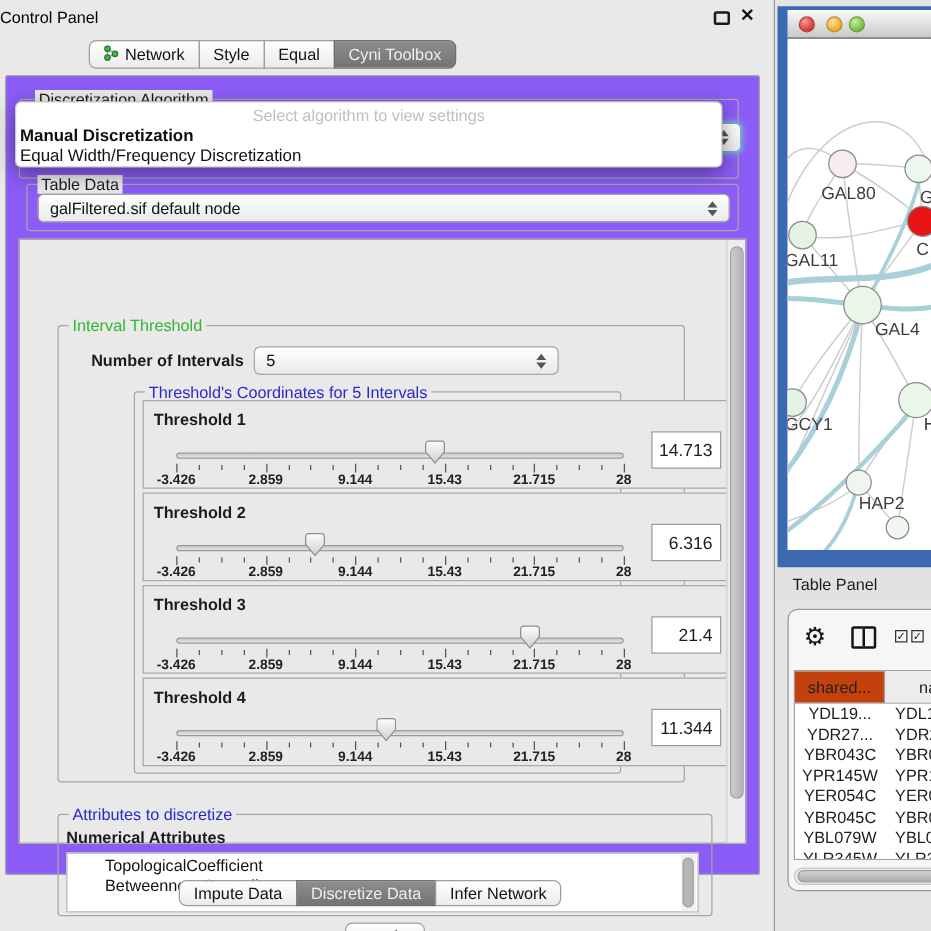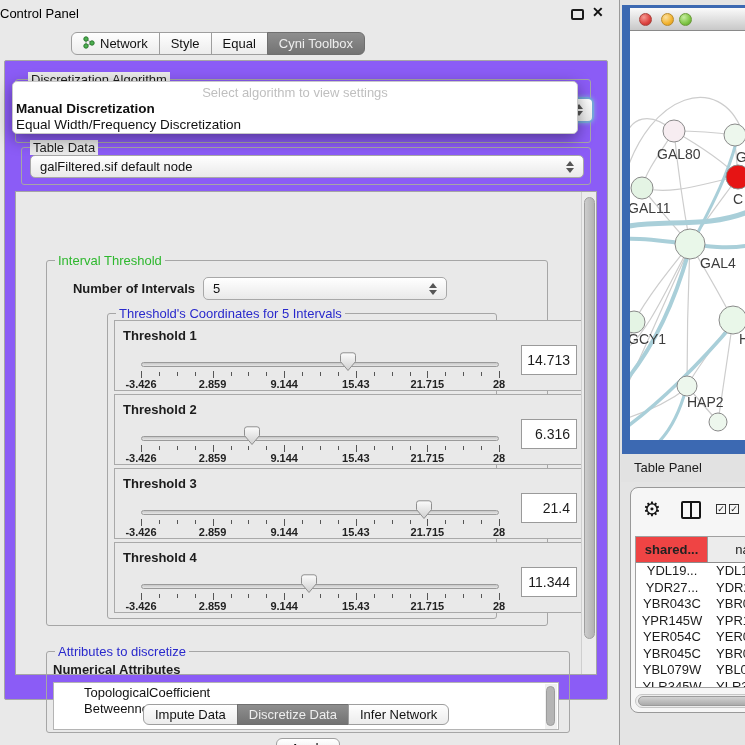--- a/index.html
+++ b/index.html
@@ -98,21 +98,21 @@
   .tp-container { position:absolute; left:9px; top:487px; width:170px; height:226px; background:#f6f6f6; border:1px solid #999; border-radius:8px; }
   .tp-toolbar { position:absolute; left:0; top:0; width:100%; height:46px; }
   .gear-icon { position:absolute; left:12px; top:9px; font-size:20px; color:#141414; }
   .cols-icon { position:absolute; left:50px; top:13px; width:20px; height:18px; border:2px solid #141414; border-radius:2px; }
   .cols-icon::after { content:""; position:absolute; left:7px; top:0; width:2px; height:14px; background:#141414; }
   .cb-icon { position:absolute; top:16px; width:10px; height:10px; border:1.5px solid #333; font-size:9px; line-height:8px; text-align:center; color:#222; }
   .cb-icon.a { left:85px; } .cb-icon.b { left:98px; }
   .tp-table { position:absolute; left:4px; top:48px; width:162px; bottom:24px; border:1px solid #a0a0a0; background:#fff; overflow:hidden; }
   .tp-head { display:flex; height:26px; border-bottom:1px solid #8d8d8d; }
   .tp-head .hc { display:flex; align-items:center; justify-content:center; font-size:13px; color:#222; border-right:1px solid #9a9a9a; }
-  .tp-head .hc.c1 { width:73px; background:#ef4444;font-weight:bold; }
+  .tp-head .hc.c1 { width:73px; background:#c2410c; }
   .tp-head .hc.c2 { width:89px; background:#ececec; }
   .tp-row { display:flex; height:16.5px; background:#fff; }
   .tp-row .c1 { width:73px; text-align:center; font-size:13px; }
   .tp-row .c2 { width:89px; padding-left:8px; font-size:13px; }
   .h-scroll { position:absolute; left:4px; bottom:4px; width:162px; height:14px; background:#ededed; border:1px solid #c6c6c6; border-radius:7px; }
   .h-scroll .thumb { position:absolute; left:2px; top:1px; width:130px; height:10px; background:linear-gradient(#d2d2d2,#ababab); border:1px solid #9b9b9b; border-radius:6px; }
 </style>
 </head>
 <body>
 

